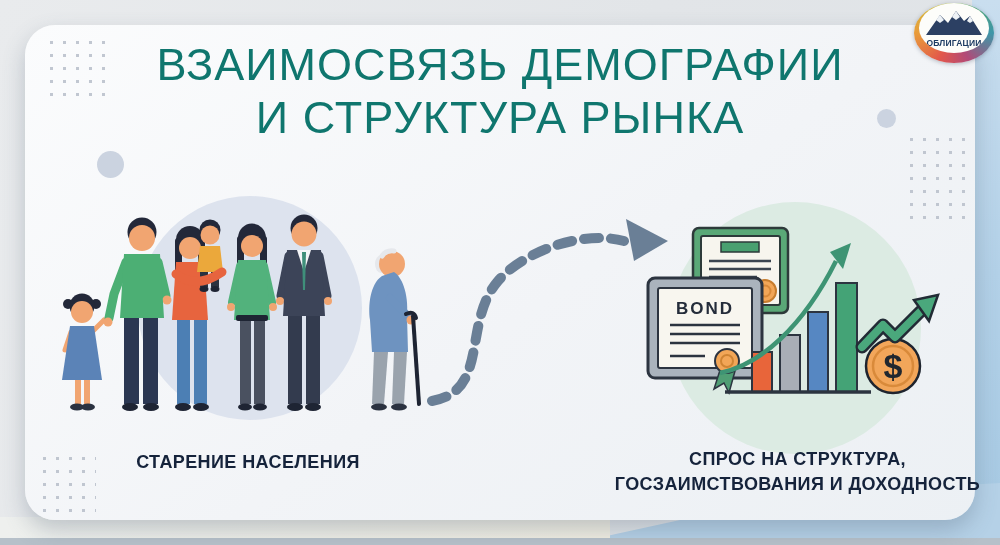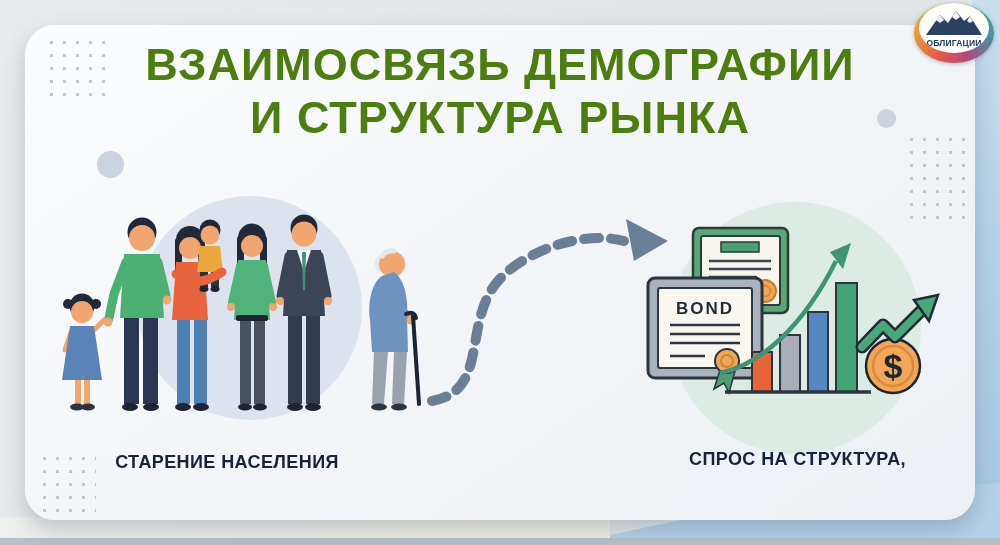--- a/index.html
+++ b/index.html
@@ -21,24 +21,24 @@
     box-shadow:0 10px 22px rgba(80,95,115,.30);}
   .dots{position:absolute;background-image:radial-gradient(#b7bec9 1.6px,transparent 1.8px);
     background-size:13px 13px;opacity:.85;}
   .dots-tl{left:45px;top:36px;width:64px;height:62px;}
   .dots-bl{left:38px;top:452px;width:58px;height:62px;}
   .dots-r{left:905px;top:133px;width:66px;height:96px;}
   .deco-circle{position:absolute;border-radius:50%;background:#cbd3e0;}
   .deco-c1{left:97px;top:151px;width:27px;height:27px;}
   .deco-c2{left:877px;top:109px;width:19px;height:19px;}
   .title{position:absolute;left:0;top:38px;width:1000px;text-align:center;
-    color:#4d7c0f;font-weight:bold;font-size:45px;line-height:1.18;letter-spacing:1px;}
+    color:#0f766e;font-weight:normal;font-size:45px;line-height:1.18;letter-spacing:1px;}
   .caption{position:absolute;text-align:center;color:#15233b;font-weight:bold;
     font-size:18px;line-height:1.4;letter-spacing:.4px;}
-  .caption-left{left:37px;top:450px;width:380px;}
+  .caption-left{left:58px;top:450px;width:380px;}
   .caption-right{left:605px;top:447px;width:385px;}
   .logo{position:absolute;left:914px;top:3px;width:80px;height:60px;border-radius:50%;
     background:conic-gradient(from 210deg,#e2574b,#e89b3a,#cfc13d,#57a869,#3e96a8,#b14a78,#e2574b);
     display:flex;justify-content:center;box-shadow:0 1px 4px rgba(60,70,90,.35);}
   .logo-inner{width:70px;height:50px;border-radius:50%;background:#fdfdfa;position:relative;
     display:flex;align-items:center;justify-content:center;overflow:hidden;}
   .logo-inner svg{position:absolute;top:4px;left:5px;}
   .logo-label{position:absolute;bottom:5px;width:100%;text-align:center;
     font-size:8.5px;font-weight:bold;color:#1d3b63;letter-spacing:.2px;}
   svg{display:block;}
@@ -230,13 +230,14 @@
     <polyline points="237,152 258,130 270,142 296,116" stroke="#4aa87c" stroke-width="8" fill="none" stroke-linecap="round" stroke-linejoin="round"></polyline>
     <polygon points="313,100 289,105 304,126" fill="#4aa87c" stroke="#222b35" stroke-width="2.5"></polygon>
   </g>
 </svg>
 
 <div class="caption caption-left">
   <div>СТАРЕНИЕ НАСЕЛЕНИЯ</div>
 </div>
 <div class="caption caption-right">
   <div>СПРОС НА СТРУКТУРА,</div>
+  <div>ГОСЗАИМСТВОВАНИЯ И ДОХОДНОСТЬ</div>
 </div>
 
 </body></html>

